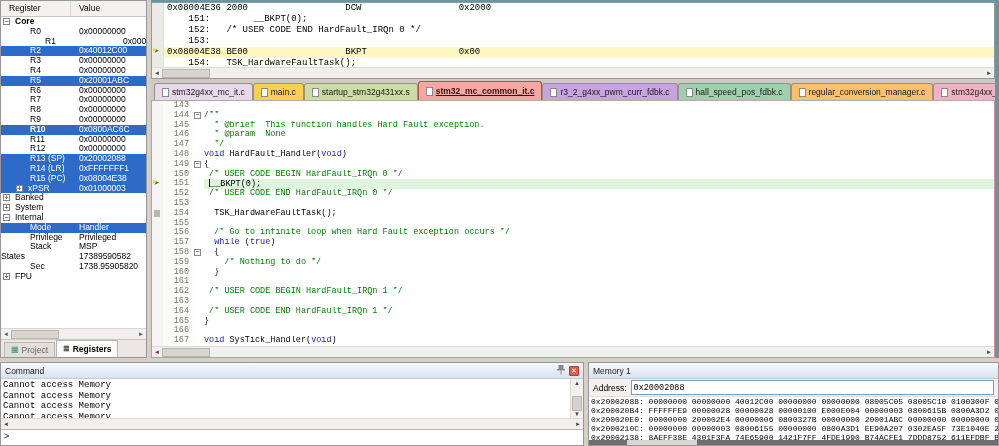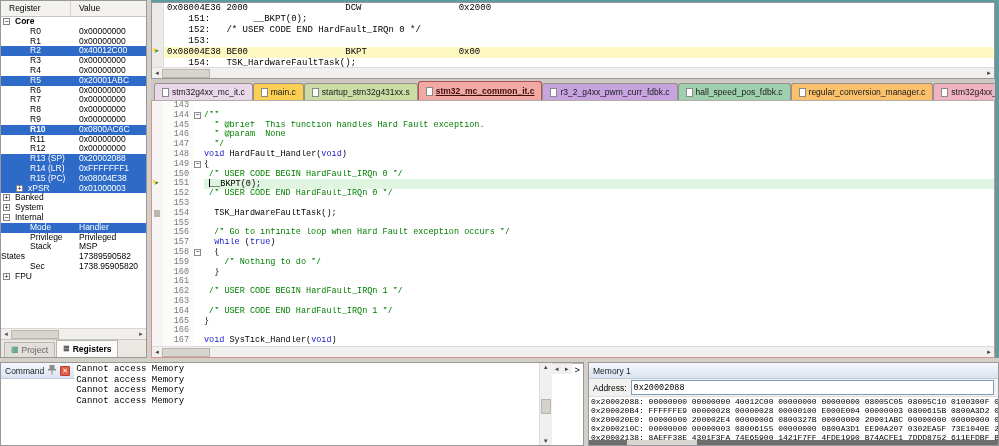--- a/index.html
+++ b/index.html
@@ -66,21 +66,21 @@
   .ctext{flex:1;white-space:pre;overflow:hidden;color:#000}
   .cline.ccur .ctext{background:#DFF5DF}
   .fbox{position:absolute;left:1px;top:1px;width:7px;height:7px;border:1px solid #8A8A8A;background:#fff;
         font-size:7px;line-height:5px;text-align:center;font-style:normal;box-sizing:border-box}
   .blk{position:absolute;left:2px;top:1px;width:6px;height:7px;background:#B9B5B0}
   .caret{display:inline-block;width:1px;height:8px;background:#000;vertical-align:-1px}
   .sy-k{color:#2222CC}.sy-cm{color:#007F00}.sy-p{color:#000}
   
   .hsplit{height:4px;background:#D4D0C8}
   .bottom{display:flex;height:84px}
-  .cmdwin{width:584px;flex:none;display:flex;border:1px solid #98989A;
+  .cmdwin{width:584px;flex:none;display:flex;flex-direction:column;border:1px solid #98989A;
           box-sizing:border-box;background:#fff}
   .wtitle{height:15px;flex:none;background:linear-gradient(#F5F8FC,#D9E3F0);border-bottom:1px solid #C2CAD6;
           display:flex;align-items:center;font-size:8.5px;color:#222;padding:0 4px;gap:4px}
   .tt{flex:1}
   .wclose{width:10px;height:10px;background:#E25D47;border:1px solid #B04030;color:#fff;font-size:7px;
           line-height:8px;text-align:center;border-radius:1px;box-sizing:border-box}
   .cmd-body{flex:1;min-height:0;display:flex}
   .cmd-lines{flex:1;font-family:"Liberation Mono",monospace;font-size:9px;line-height:10.5px;
              padding:1px 0 0 2px;overflow:hidden}
   .vscroll{width:12px;flex:none;background:#F1F0EE;border-left:1px solid #DDDBD7;display:flex;
@@ -115,21 +115,21 @@
         <div class="rrow">
           <span class="rbox" style="left: 2px;">−</span>
           <span class="rlab" style="padding-left: 14px; font-weight: bold;">Core</span>
           <span class="rval"></span>
         </div>
         <div class="rrow">
           <span class="rlab" style="padding-left: 29px;">R0</span>
           <span class="rval">0x00000000</span>
         </div>
         <div class="rrow">
-          <span class="rlab" style="padding-left: 29px;">R1</span>
+          <span class="rlab" style=" margin-left: 44px;">R1</span>
           <span class="rval">0x00000000</span>
         </div>
         <div class="rrow hl">
           <span class="rlab" style="padding-left: 29px;">R2</span>
           <span class="rval">0x40012C00</span>
         </div>
         <div class="rrow">
           <span class="rlab" style="padding-left: 29px;">R3</span>
           <span class="rval">0x00000000</span>
         </div>

